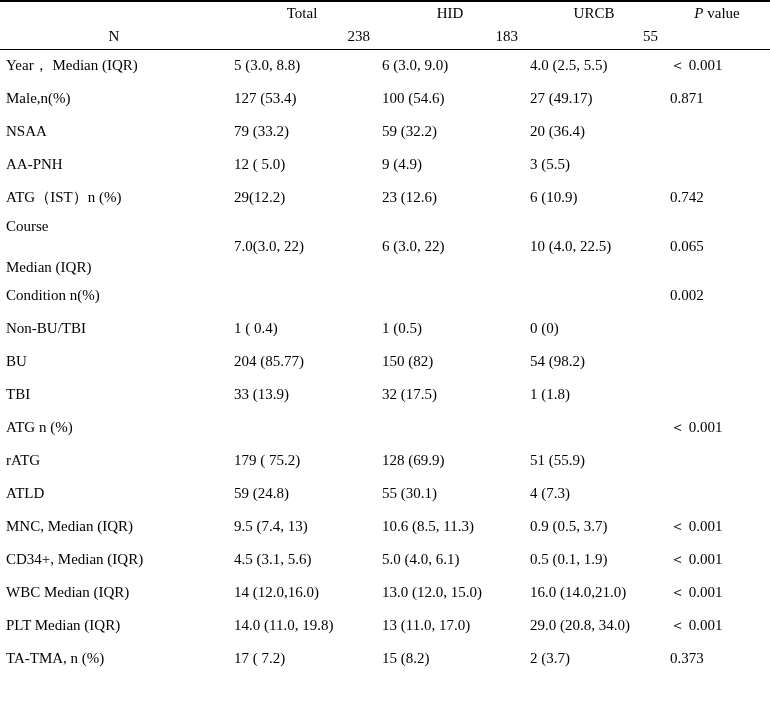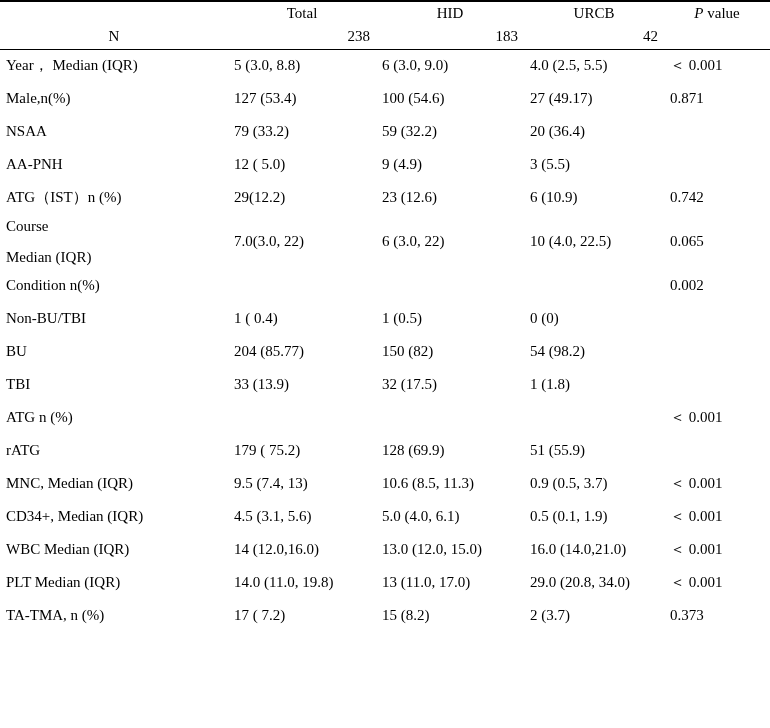--- a/index.html
+++ b/index.html
@@ -81,21 +81,21 @@
         <th class="lft"></th>
         <th class="ctr">Total</th>
         <th class="ctr">HID</th>
         <th class="ctr">URCB</th>
         <th class="ctr"><span class="ital">P</span><span> value</span></th>
       </tr>
       <tr class="rule-head n-row">
         <td class="label">N</td>
         <td>238</td>
         <td>183</td>
-        <td>42</td>
+        <td>55</td>
         <td></td>
       </tr>
     </thead>
     <tbody id="tbody">
         <tr class="body-row">
           <td class="lft">Year， Median (IQR)</td>
           <td class="lft">5 (3.0, 8.8)</td>
           <td class="lft">6 (3.0, 9.0)</td>
           <td class="lft">4.0 (2.5, 5.5)</td>
           <td class="lft">＜ 0.001</td>
@@ -124,21 +124,21 @@
         <tr class="body-row">
           <td class="lft">ATG（IST）n (%)</td>
           <td class="lft">29(12.2)</td>
           <td class="lft">23 (12.6)</td>
           <td class="lft">6 (10.9)</td>
           <td class="lft">0.742</td>
         </tr>
         <tr class="body-row">
           <td class="lft tall">
             <div>Course</div>
-            <div style="margin-top: 14px;">Median (IQR)</div>
+            <div style="margin-top: 24px;">Median (IQR)</div>
           </td>
           <td class="lft">7.0(3.0, 22)</td>
           <td class="lft">6 (3.0, 22)</td>
           <td class="lft">10 (4.0, 22.5)</td>
           <td class="lft">0.065</td>
         </tr>
         <tr class="body-row">
           <td class="lft">Condition n(%)</td>
           <td class="lft"></td>
           <td class="lft"></td>
@@ -174,20 +174,27 @@
           <td class="lft">＜ 0.001</td>
         </tr>
         <tr class="body-row">
           <td class="lft">rATG</td>
           <td class="lft">179 ( 75.2)</td>
           <td class="lft">128 (69.9)</td>
           <td class="lft">51 (55.9)</td>
           <td class="lft"></td>
         </tr>
         <tr class="body-row">
+          <td class="lft">ATLD</td>
+          <td class="lft">59 (24.8)</td>
+          <td class="lft">55 (30.1)</td>
+          <td class="lft">4 (7.3)</td>
+          <td class="lft"></td>
+        </tr>
+        <tr class="body-row">
           <td class="lft">MNC, Median (IQR)</td>
           <td class="lft">9.5 (7.4, 13)</td>
           <td class="lft">10.6 (8.5, 11.3)</td>
           <td class="lft">0.9 (0.5, 3.7)</td>
           <td class="lft">＜ 0.001</td>
         </tr>
         <tr class="body-row">
           <td class="lft">CD34+, Median (IQR)</td>
           <td class="lft">4.5 (3.1, 5.6)</td>
           <td class="lft">5.0 (4.0, 6.1)</td>

